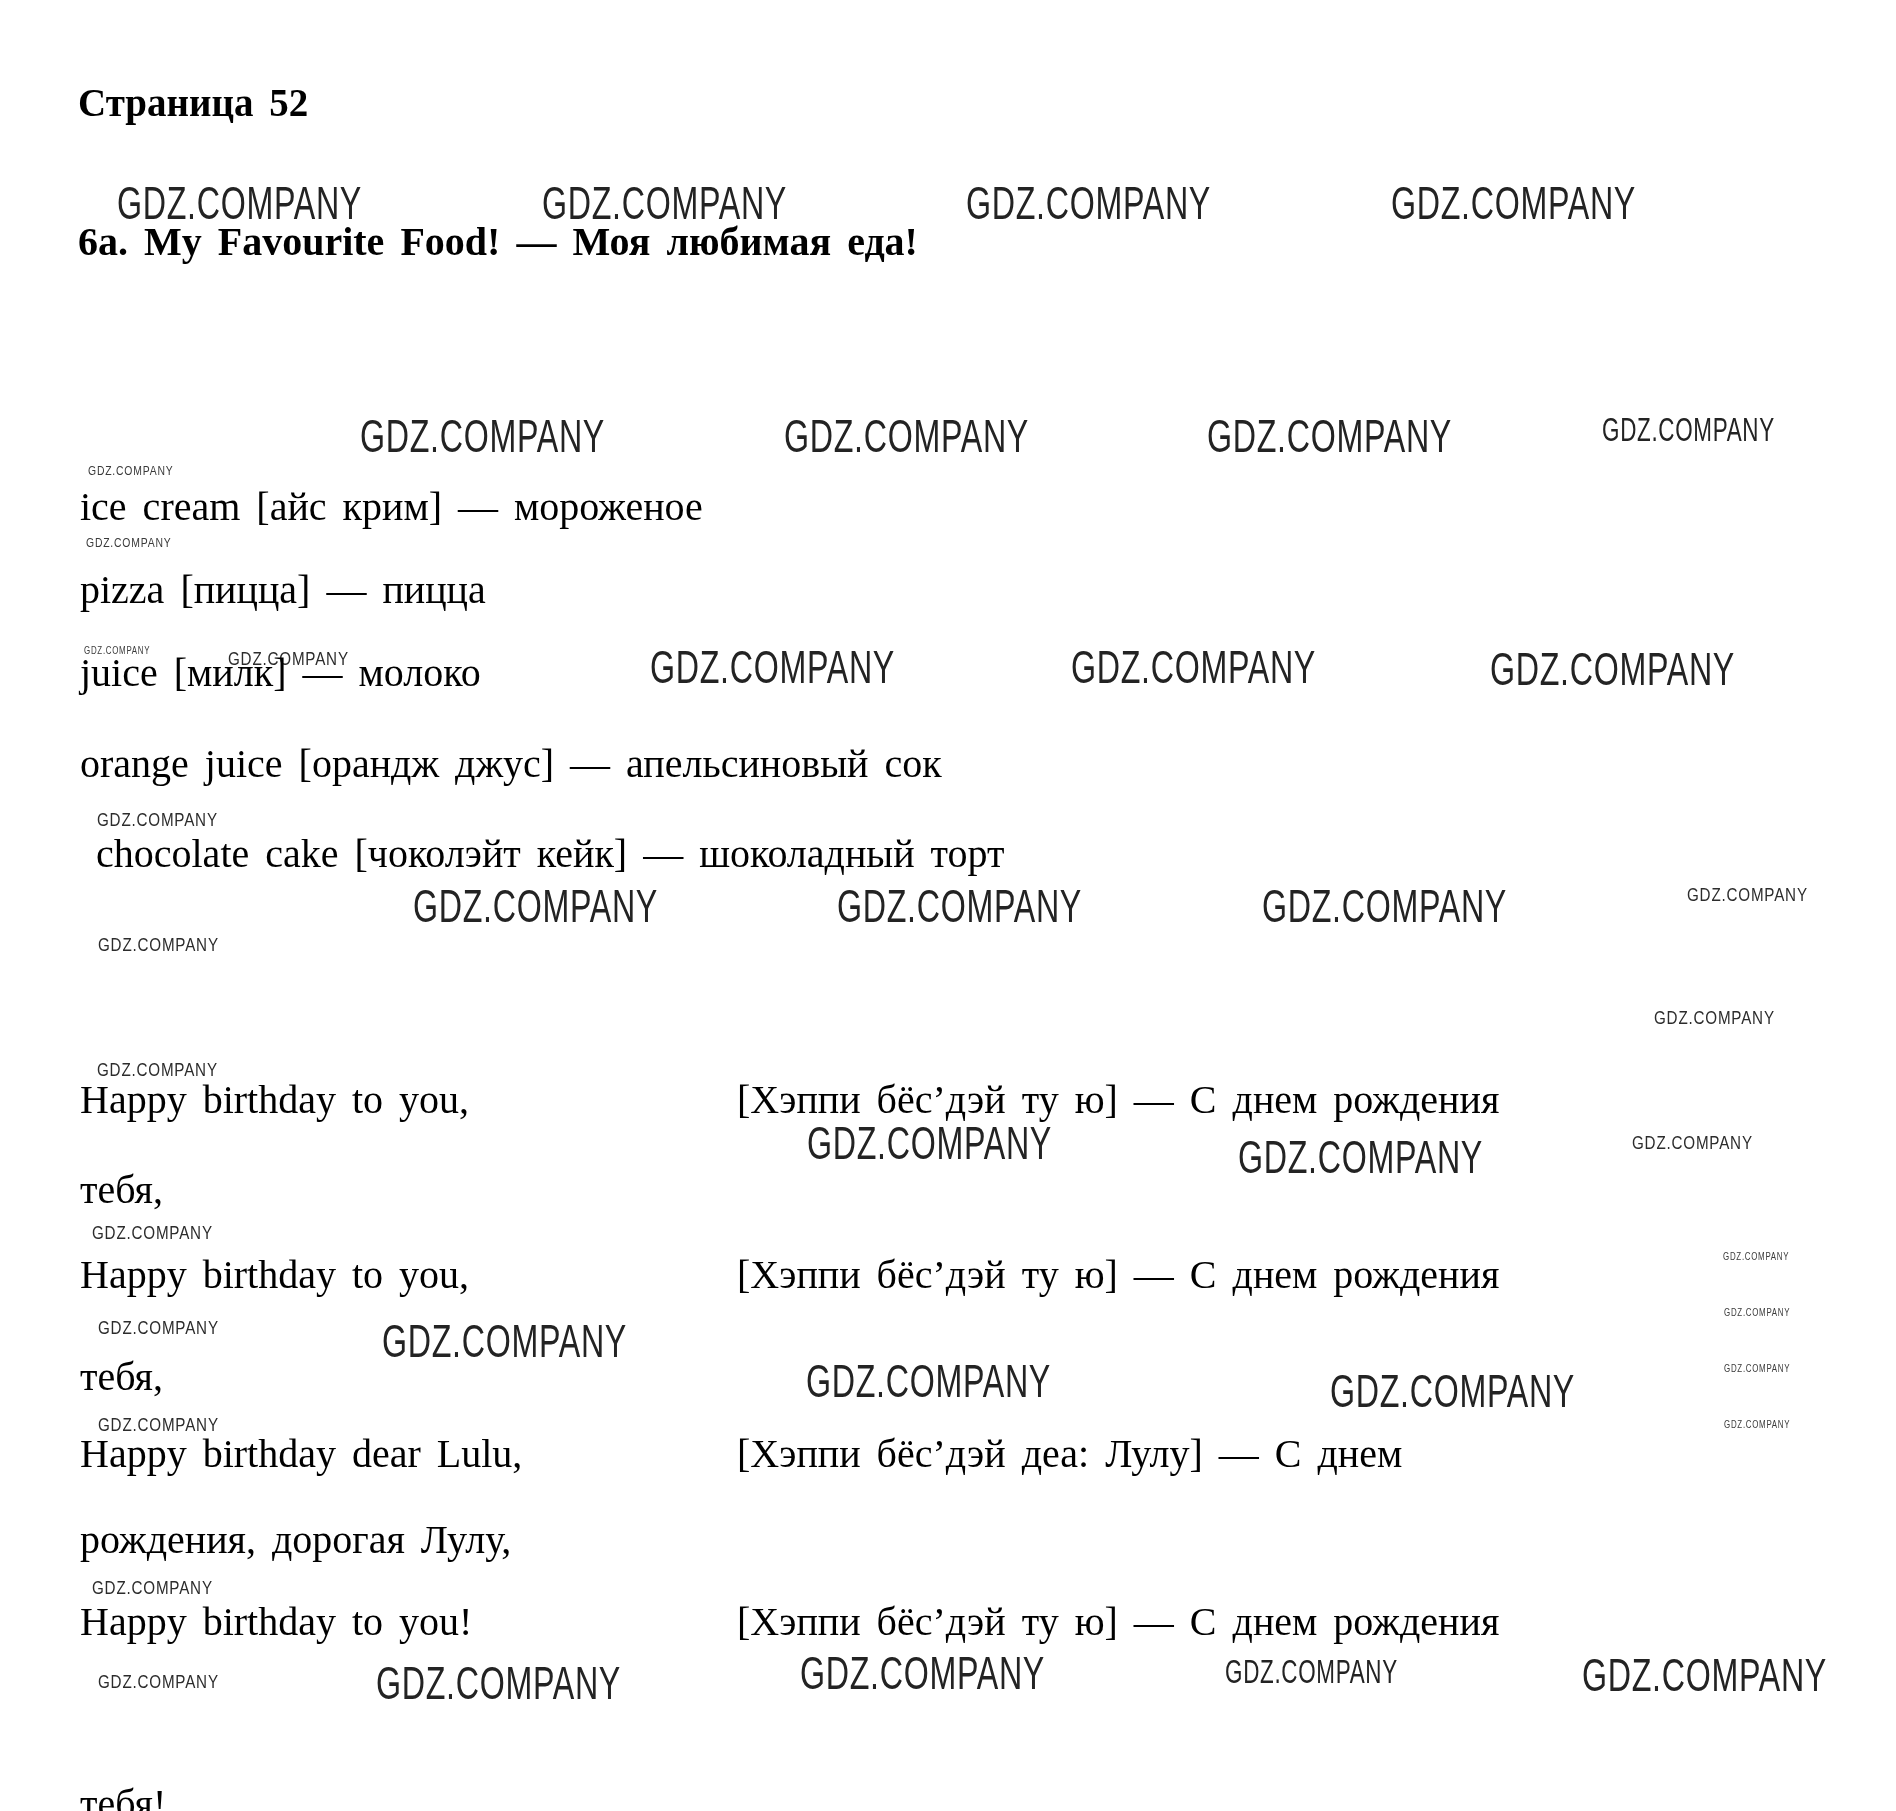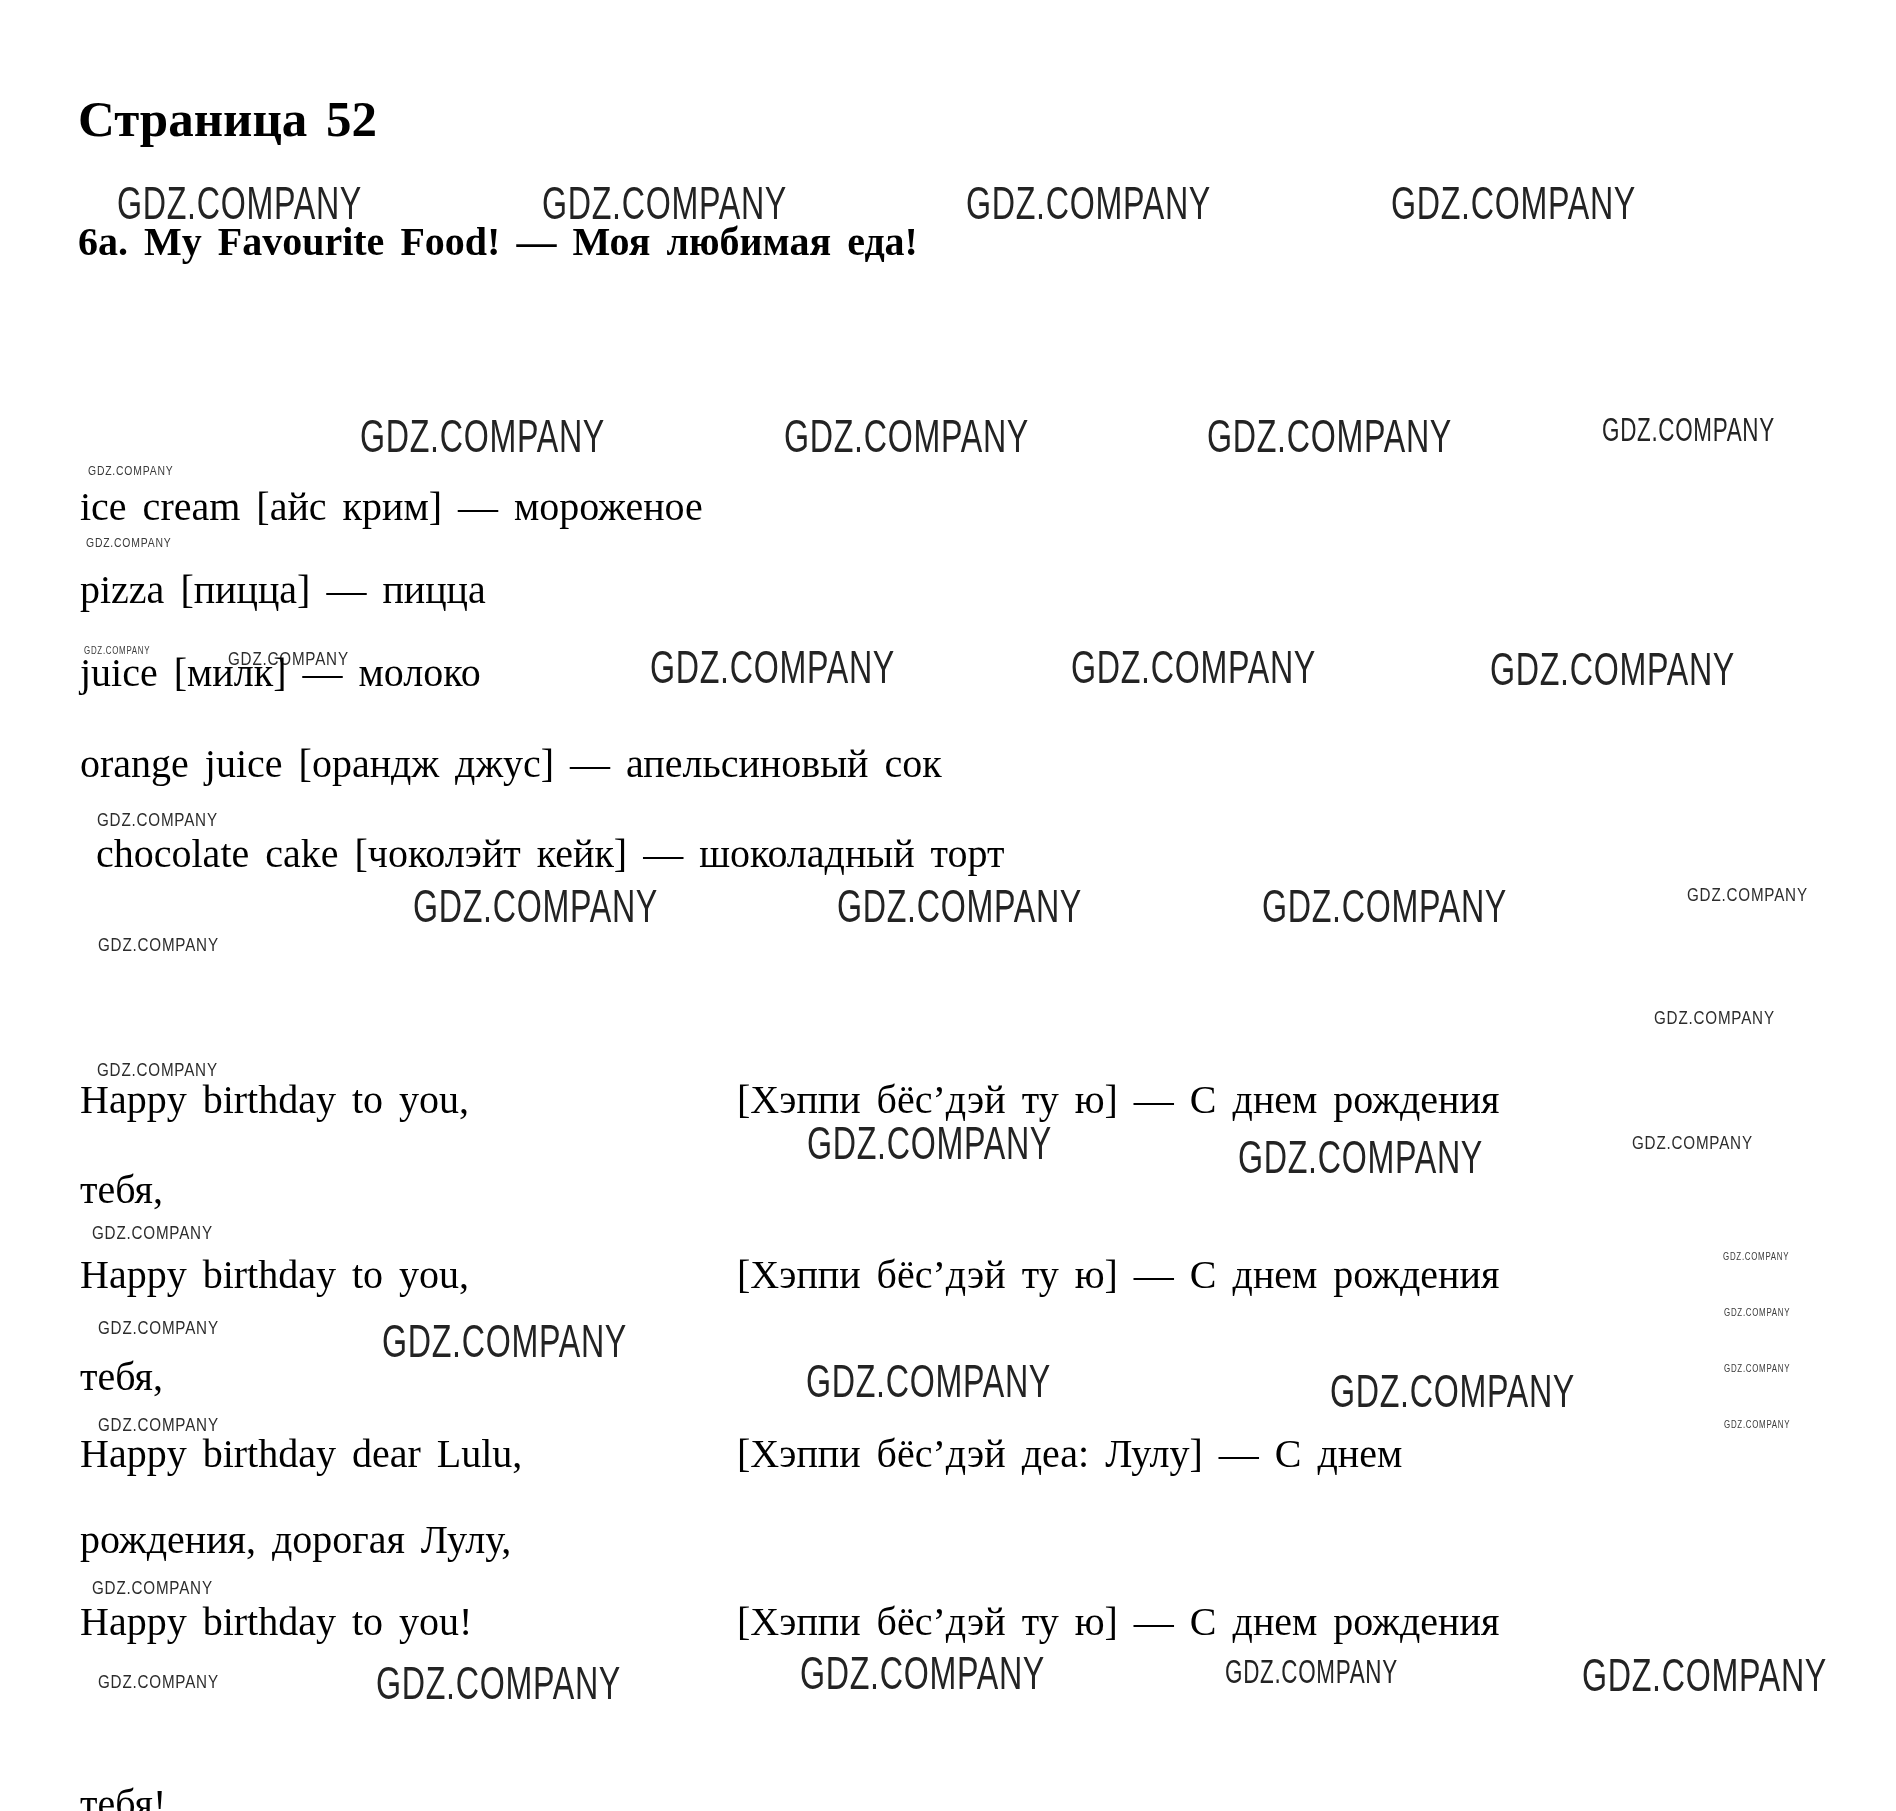--- a/index.html
+++ b/index.html
@@ -3,21 +3,21 @@
 <meta charset="utf-8">
 <style>
   html,body{margin:0;padding:0;background:#ffffff;}
   .page{
     position:relative;width:1896px;height:1811px;background:#ffffff;
     overflow:hidden;color:#000;
     font-family:"Liberation Serif", serif;
   }
   .ln{position:absolute;white-space:nowrap;font-size:40px;line-height:1.08;word-spacing:6px;}
   .b{font-weight:bold;}
-  .hdr{font-size:51px;margin-top:10px;}
+  .hdr{font-size:39px;}
   .en{display:inline-block;min-width:657px;}
   .wm{
     position:absolute;white-space:nowrap;color:#232323;
     font-family:"Liberation Sans", sans-serif;
     transform-origin:0 0;letter-spacing:1px;line-height:1;
   }
   .wm-m {font-size:46px;transform:scaleX(.70);}
   .wm-ms{font-size:33px;transform:scaleX(.68);}
   .wm-s {font-size:19px;transform:scaleX(.80);color:#2c2c2c;}
   .wm-t2{font-size:13px;transform:scaleX(.80);color:#3a3a3a;}

